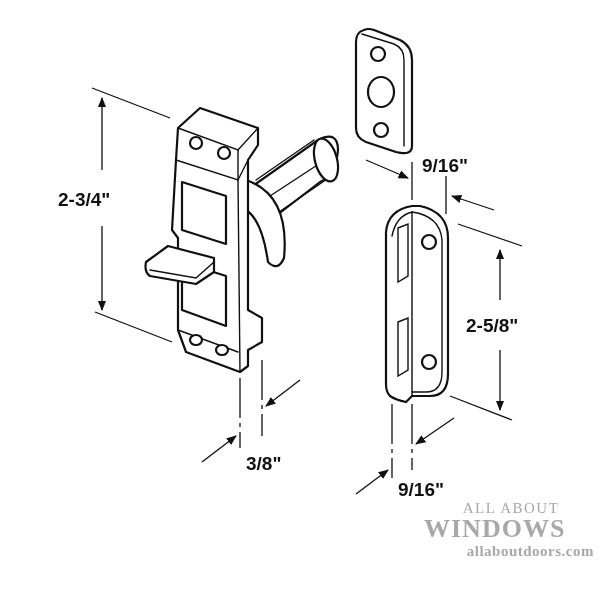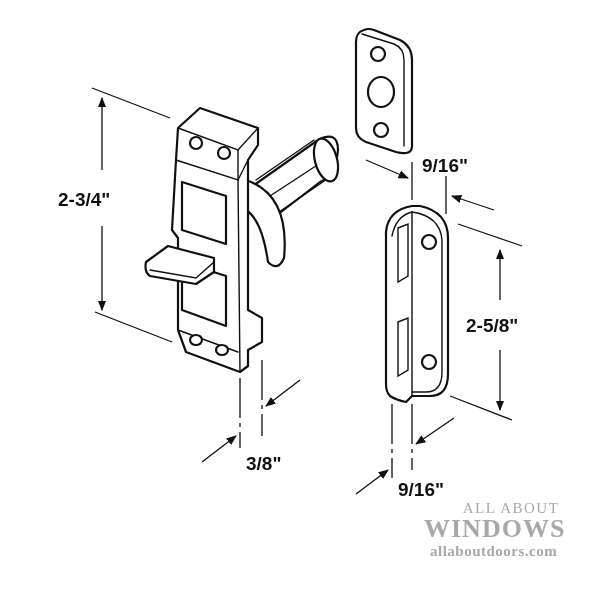--- a/index.html
+++ b/index.html
@@ -9,21 +9,21 @@
   .thin { stroke: #111; stroke-width: 1.4; fill: none; stroke-linecap: round; }
   .dim { stroke: #111; stroke-width: 1.3; fill: none; }
   .dash { stroke: #111; stroke-width: 1.3; fill: none; stroke-dasharray: 40 5 4 5; }
   .arrowhead { fill: #111; }
   .dimtext { font-family: "Liberation Sans", sans-serif; font-weight: bold; font-size: 19px; fill: #111; }
   .logo { position: absolute; left: 424px; top: 500px; width: 170px; text-align: center; color: #a8a8a8; font-family: "Liberation Serif", serif; font-weight: bold; }
   .logo .l1 { font-size: 15px; letter-spacing: 1.5px; line-height: 16px; text-align: center; padding-left: 4px; font-weight: normal; }
   .logo .l2 { font-size: 27px; line-height: 24px; letter-spacing: 1px; text-align: left; padding-left: 2px; position: relative; }
   .logo .amp { position: absolute; left: 110px; top: -22px; font-size: 52px; line-height: 52px; color: #9e9e9e; }
   .logo .l3 { font-size: 26px; line-height: 26px; letter-spacing: 1px; text-align: left; }
-  .logo .l4 { font-size: 15px; line-height: 18px; letter-spacing: 0.5px; text-align: left; padding-left: 6px; }
+  .logo .l4 { font-size: 15px; line-height: 18px; letter-spacing: 0.5px; text-align: right; padding-left: 6px; }
 </style>
 </head>
 <body>
 
 <svg id="drawing" viewBox="0 0 600 600" xmlns="http://www.w3.org/2000/svg">
   <defs>
     <marker id="ah" viewBox="0 0 10 10" refX="9" refY="5" markerWidth="8" markerHeight="8" orient="auto-start-reverse">
       <path d="M0,1 L10,5 L0,9 Z" class="arrowhead"></path>
     </marker>
   </defs>

